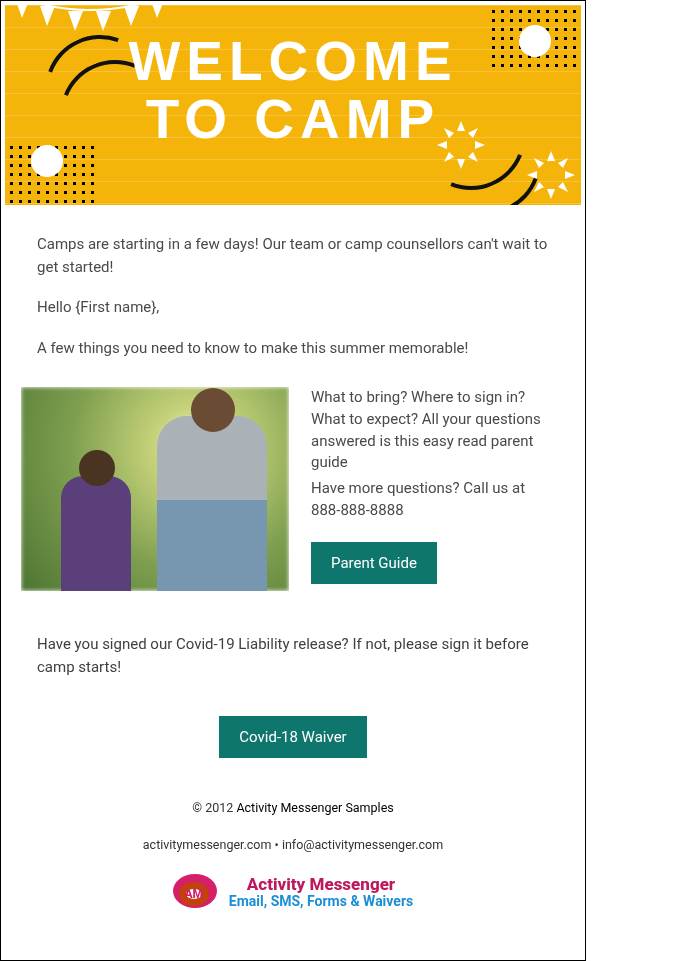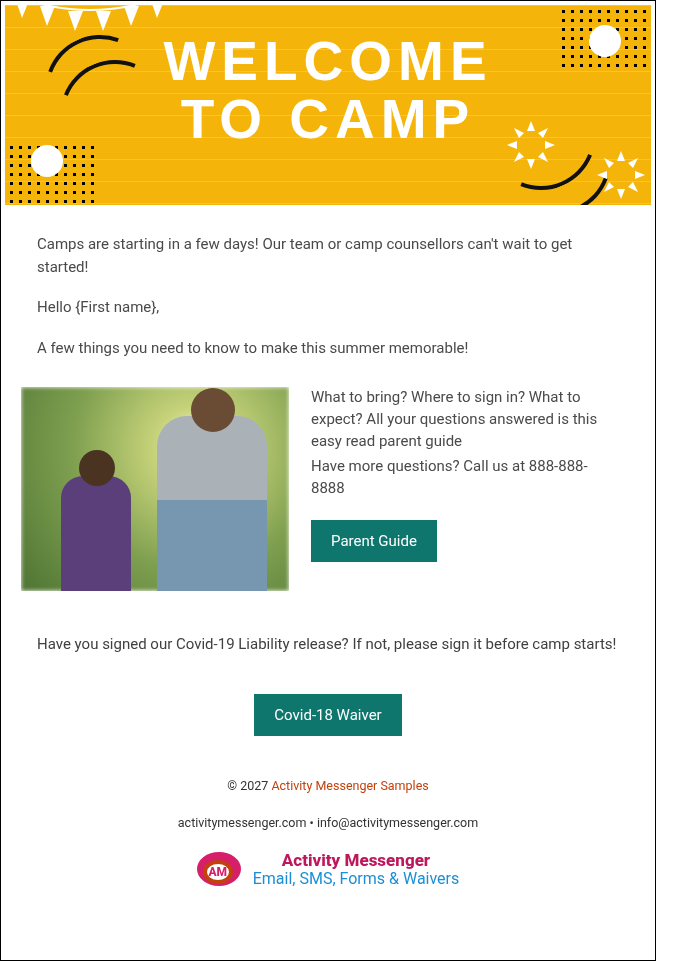--- a/index.html
+++ b/index.html
@@ -4,21 +4,21 @@
 <style>
   * { box-sizing: border-box; margin: 0; padding: 0; }
   body {
     font-family: -apple-system, BlinkMacSystemFont, "Segoe UI", Roboto, Helvetica, Arial, sans-serif;
     background: #fff;
     width: 689px;
     height: 961px;
   }
   .page {
     border: 1px solid #000;
-    width: 656px;
+    width: 586px;
     height: 961px;
     position: relative;
     overflow: hidden;
     background: #fff;
   }
   .container {
     margin: 4px;
     border: none;
   }
   
@@ -175,21 +175,21 @@
     padding: 22px 0 26px 0;
   }
   
   .footer {
     text-align: center;
     color: #333;
     font-size: 12.5px;
     padding: 8px 0 0 0;
   }
   .footer .line { margin: 8px 0 22px 0; }
-  .footer a { color: #c2410c; text-decoration: none; margin-top: 34px; }
+  .footer a { color: #000000; text-decoration: none; margin-top: 34px; }
   .logo-row {
     display: flex;
     justify-content: center;
     align-items: center;
     gap: 10px;
     margin-top: 10px;
   }
   .bubble {
     position: relative;
     width: 46px; height: 38px;
@@ -198,27 +198,27 @@
     position: absolute; left: 0; top: 0;
     width: 44px; height: 34px; border-radius: 50%;
     background: #d61f69;
   }
   .bubble .small {
     position: absolute; left: 6px; top: 8px;
     width: 30px; height: 24px; border-radius: 50%;
     background: #fff;
     display:flex; align-items:center; justify-content:center;
     color:#d61f69; font-weight:800; font-size:12px;
-    border: 4px solid #c2410c;
+    border: 7px solid #c2410c;
   }
   .logo-text .t1 {
     color: #be185d; font-weight: 800; font-size: 17px; line-height: 1;
   }
   .logo-text .t2 {
-    color: #1a8fd6; font-weight: 400; font-size: 16px; line-height: 1.2;
+    color: #1a8fd6; font-weight: 700; font-size: 14px; line-height: 1.2;
   }
 </style>
 </head>
 <body>
 
 <div class="page">
   <div class="container">
 
     <div class="hero">
       <div class="dot-grid tr"></div>
@@ -289,21 +289,21 @@
 
     <div class="section-text">
       <p>Have you signed our Covid-19 Liability release? If not, please sign it before camp starts!</p>
     </div>
     <div class="center-btn-row">
       <button class="btn">Covid-18 Waiver</button>
     </div>
 
     <div class="footer">
       <div class="line">
-        <span>© 2027 </span><a href="#">Activity Messenger Samples</a>
+        <span>© 2012 </span><a href="#">Activity Messenger Samples</a>
       </div>
       <div class="line">
         <span>activitymessenger.com</span><span> • </span><span>info@activitymessenger.com</span>
       </div>
       <div class="logo-row">
         <div class="bubble">
           <div class="big"></div>
           <div class="small">AM</div>
         </div>
         <div class="logo-text">

